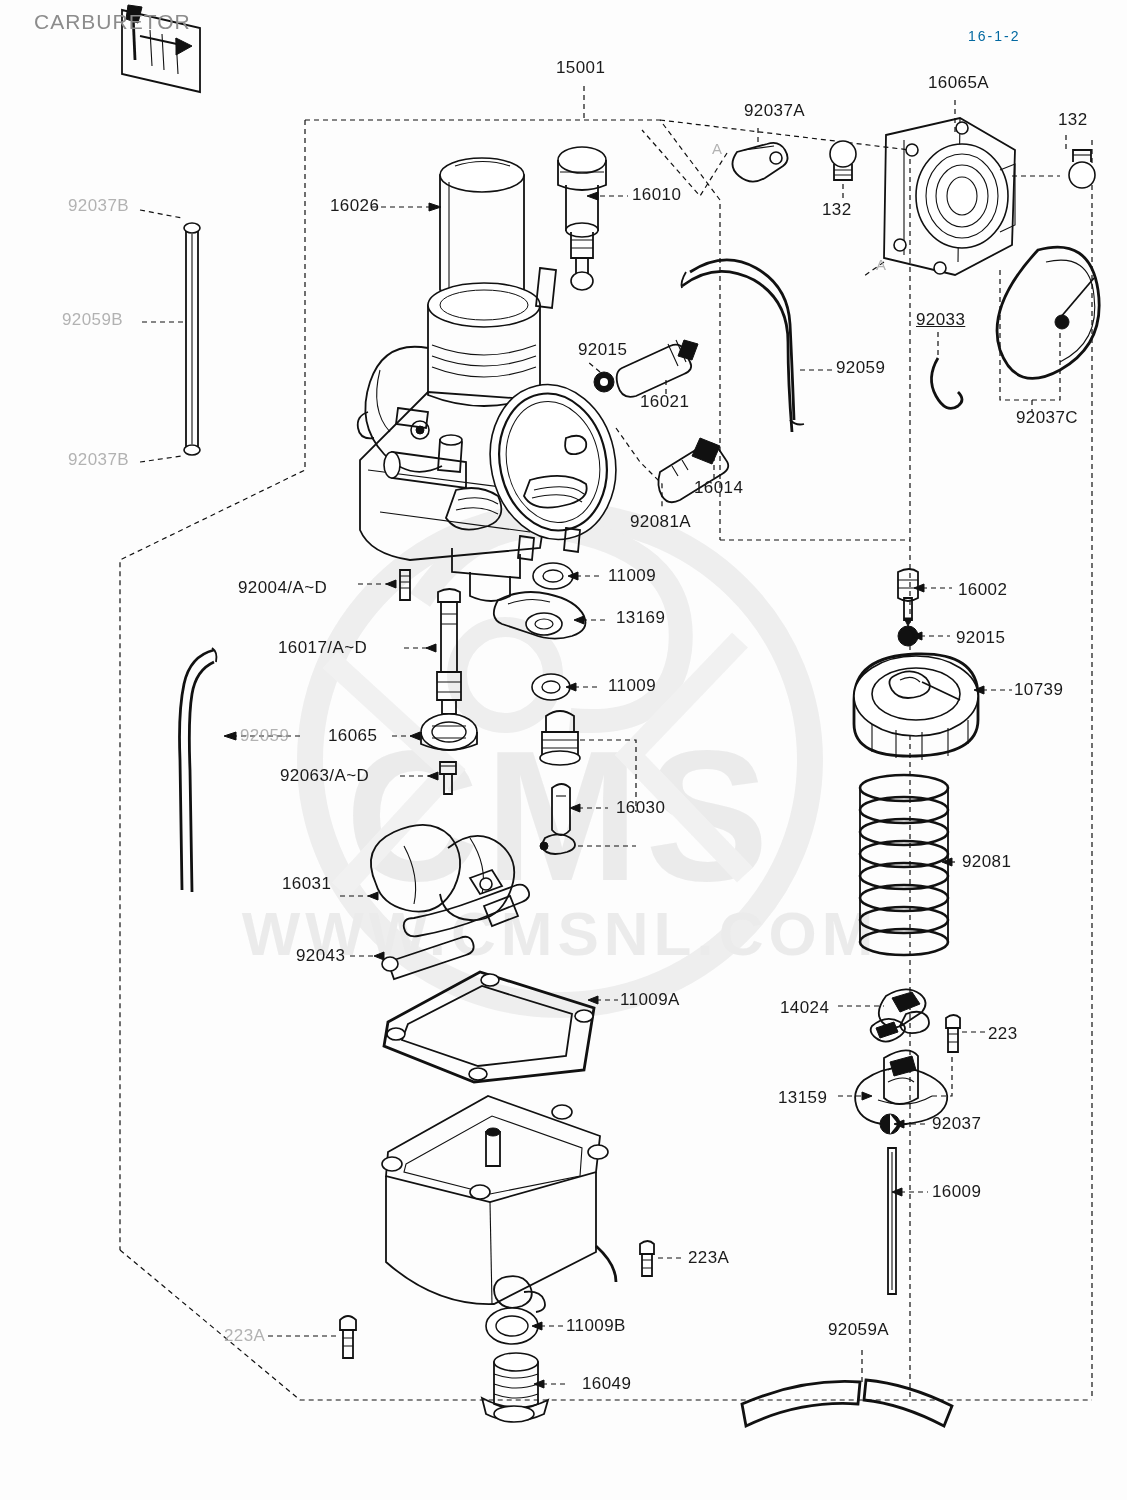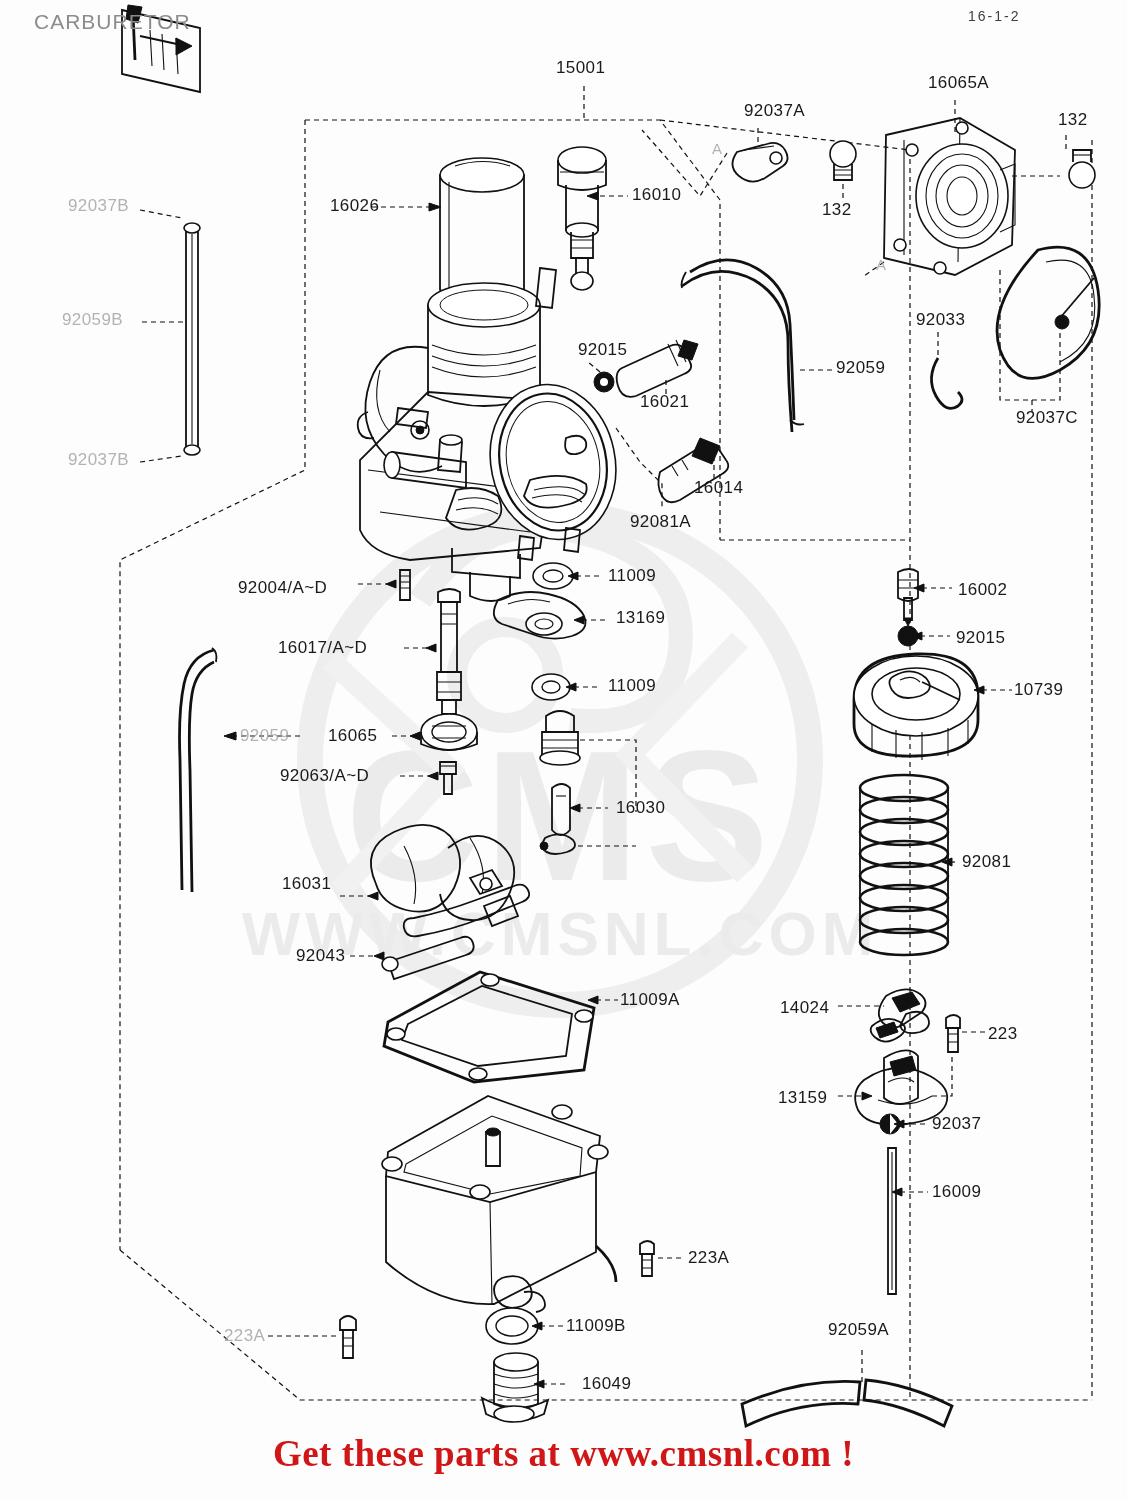--- a/index.html
+++ b/index.html
@@ -10,21 +10,21 @@
   .lbl{
     position:absolute;font-family:"Liberation Sans",sans-serif;
     font-size:17px;color:#1a1a1a;white-space:nowrap;letter-spacing:0.4px;
   }
   .lbl.faint{color:#9a9a9a;opacity:.75;}
   #title{
     position:absolute;left:34px;top:10px;font-size:21px;color:#8c8c8c;
     letter-spacing:1px;font-family:"Liberation Sans",sans-serif;
   }
   #figref{
-    position:absolute;left:968px;top:8px;font-size:14px;color:#404040;letter-spacing:2px;
+    position:absolute;left:968px;top:28px;font-size:14px;color:#0369a1;letter-spacing:2px;
   }
   #footer{
     position:absolute;left:0;top:1432px;width:1127px;text-align:center;
     font-family:"Liberation Serif",serif;font-size:37px;color:#d01616;font-weight:bold;
     letter-spacing:.5px;
   }
   svg.layer{position:absolute;left:0;top:0;width:1127px;height:1500px;}
   .wm{position:absolute;left:0;top:0;width:1127px;height:1500px;pointer-events:none;}
   .wmtext{
     font-family:"Liberation Sans",sans-serif;font-weight:bold;fill:#e9e9e9;
@@ -606,21 +606,21 @@
   <div class="lbl" style="left:928px;top:73px;">16065A</div>
   <div class="lbl" style="left:1058px;top:110px;">132</div>
 
   <div class="lbl faint" style="left:68px;top:196px;">92037B</div>
   <div class="lbl faint" style="left:62px;top:310px;">92059B</div>
   <div class="lbl faint" style="left:68px;top:450px;">92037B</div>
 
   <div class="lbl" style="left:578px;top:340px;">92015</div>
   <div class="lbl" style="left:640px;top:392px;">16021</div>
   <div class="lbl" style="left:836px;top:358px;">92059</div>
-  <div class="lbl" style="left:916px;top:310px;">92033</div>
+  <div class="lbl" style="left:916px;top:310px;text-decoration:underline;">92033</div>
   <div class="lbl" style="left:1016px;top:408px;">92037C</div>
   <div class="lbl" style="left:694px;top:478px;">16014</div>
   <div class="lbl" style="left:630px;top:512px;">92081A</div>
 
   <div class="lbl" style="left:238px;top:578px;">92004/A~D</div>
   <div class="lbl" style="left:608px;top:566px;">11009</div>
   <div class="lbl" style="left:616px;top:608px;">13169</div>
   <div class="lbl" style="left:278px;top:638px;text-align:right;">16017/A~D</div>
   <div class="lbl" style="left:608px;top:676px;">11009</div>
   <div class="lbl faint" style="left:240px;top:726px;">92059</div>
@@ -642,14 +642,13 @@
   <div class="lbl" style="left:932px;top:1182px;">16009</div>
   <div class="lbl" style="left:688px;top:1248px;">223A</div>
   <div class="lbl faint" style="left:224px;top:1326px;">223A</div>
   <div class="lbl" style="left:566px;top:1316px;text-align:right;">11009B</div>
   <div class="lbl" style="left:582px;top:1374px;">16049</div>
   <div class="lbl" style="left:828px;top:1320px;">92059A</div>
 
   <div class="lbl faint" style="left:712px;top:140px;font-size:15px;">A</div>
   <div class="lbl faint" style="left:876px;top:256px;font-size:15px;">A</div>
 
-  <div id="footer">Get these parts at www.cmsnl.com !</div>
 </div>
 
 </body></html>

